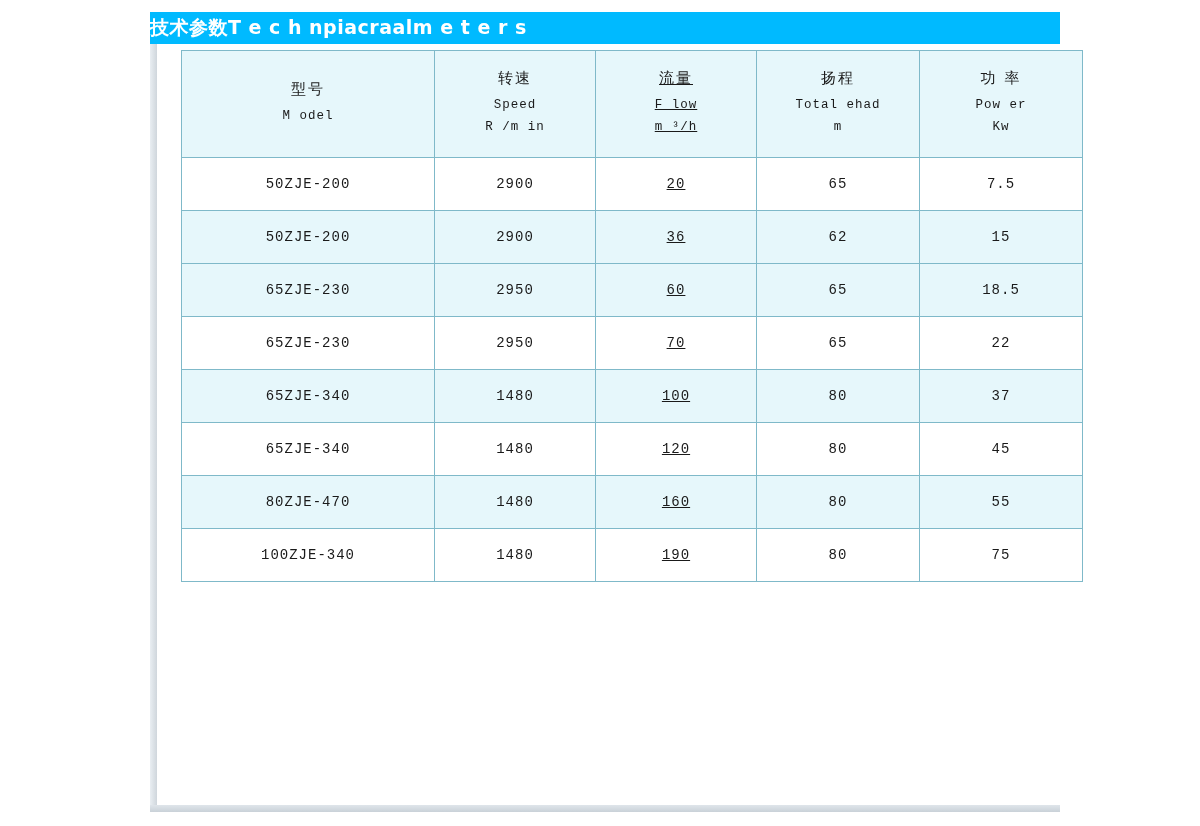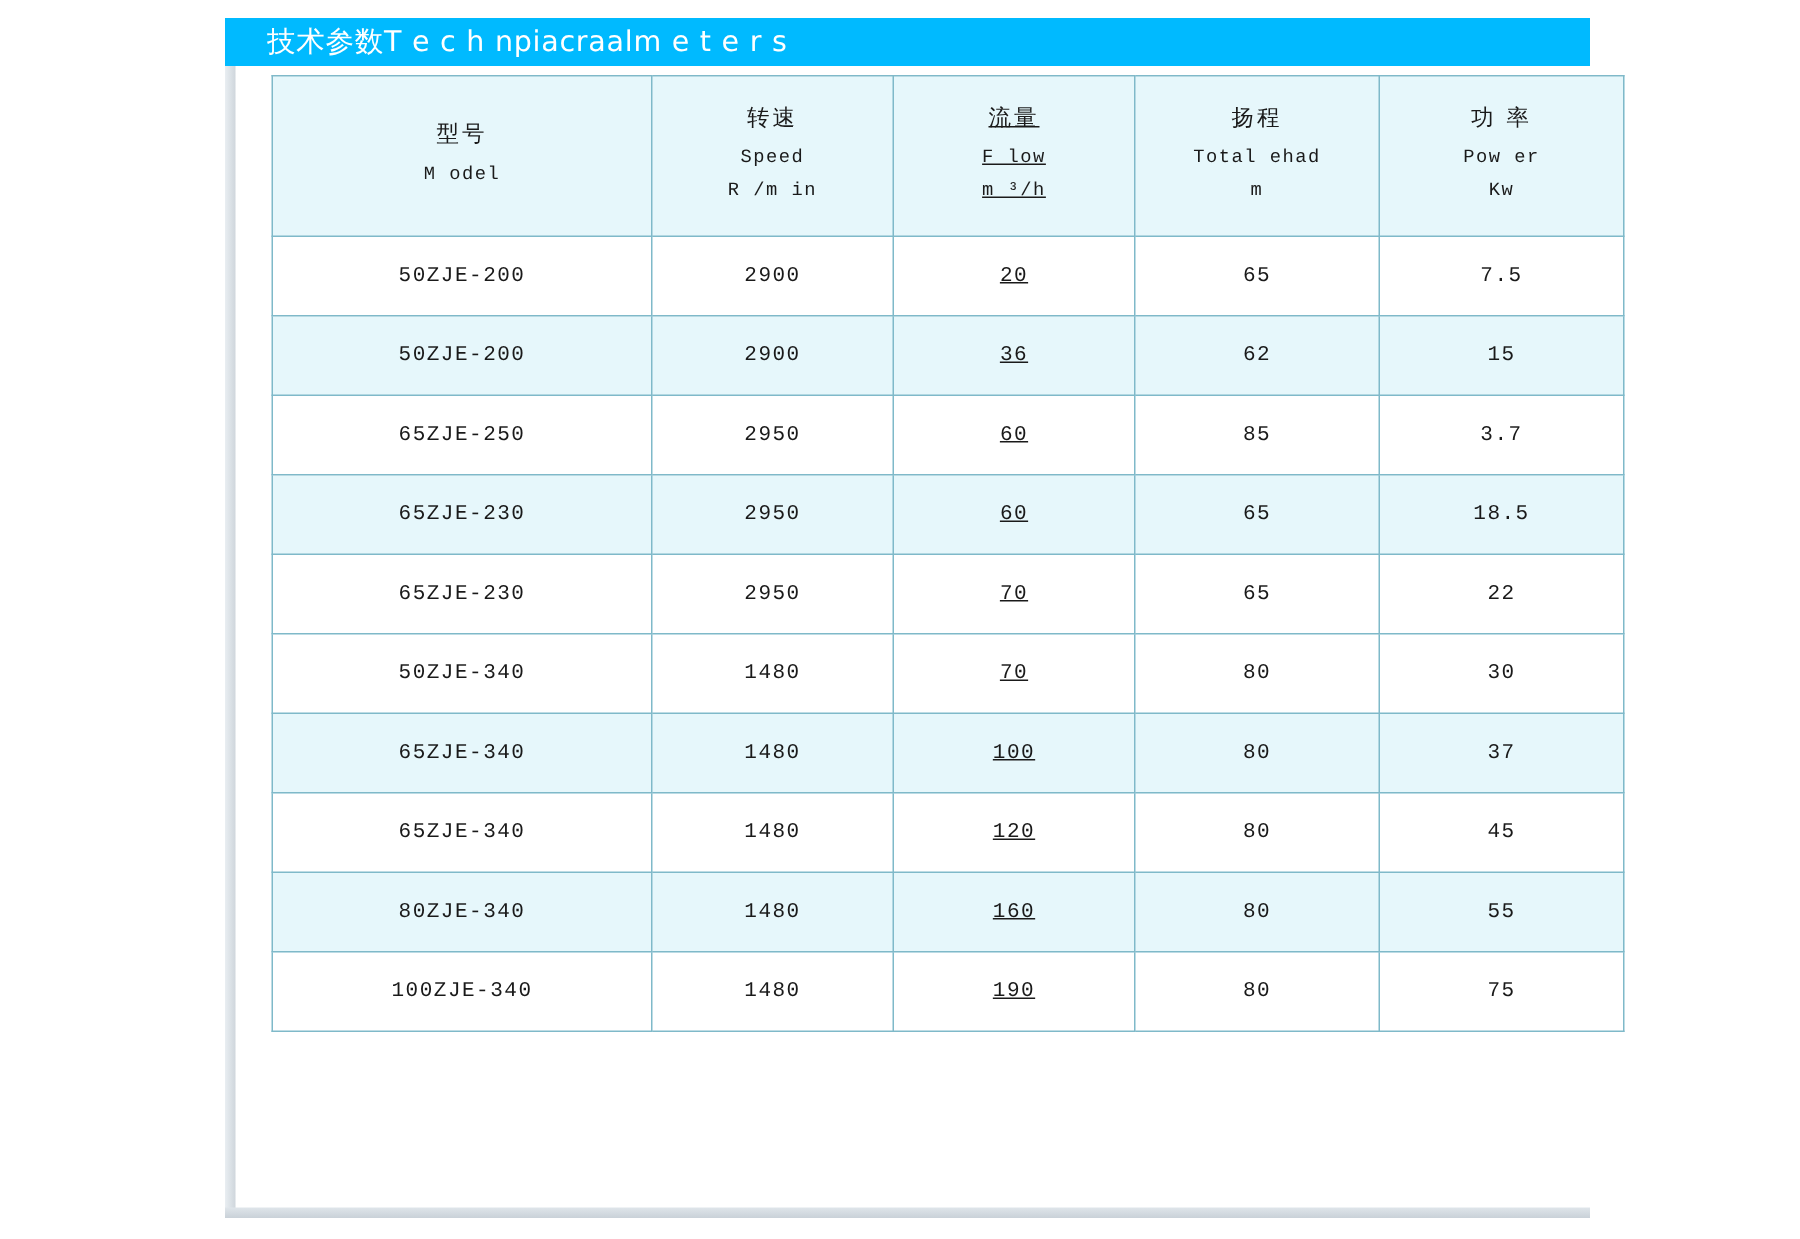--- a/index.html
+++ b/index.html
@@ -30,24 +30,23 @@
     width: 910px;
     height: 32px;
     background: #00baff;
     display: flex;
     align-items: center;
   }
   .banner-text {
     color: #ffffff;
     font-size: 19px;
     letter-spacing: 0.5px;
-    padding-left: 28px;
     white-space: pre;
     font-family: "DejaVu Sans", sans-serif;
-    font-weight: normal;
+    font-weight: bold;
   }
 
   
   .frame-left {
     position: absolute;
     left: 150px;
     top: 44px;
     width: 7px;
     height: 766px;
     background: linear-gradient(to right, #e9eef2, #cfd6dc);
@@ -166,64 +165,50 @@
             <td class="col-head">65</td>
             <td class="col-power">7.5</td>
           </tr>
           <tr class="alt">
             <td class="col-model">50ZJE-200</td>
             <td class="col-speed">2900</td>
             <td class="col-flow">36</td>
             <td class="col-head">62</td>
             <td class="col-power">15</td>
           </tr>
-          <tr>
-            <td class="col-model">65ZJE-250</td>
-            <td class="col-speed">2950</td>
-            <td class="col-flow">60</td>
-            <td class="col-head">85</td>
-            <td class="col-power">3.7</td>
-          </tr>
           <tr class="alt">
             <td class="col-model">65ZJE-230</td>
             <td class="col-speed">2950</td>
             <td class="col-flow">60</td>
             <td class="col-head">65</td>
             <td class="col-power">18.5</td>
           </tr>
           <tr>
             <td class="col-model">65ZJE-230</td>
             <td class="col-speed">2950</td>
             <td class="col-flow">70</td>
             <td class="col-head">65</td>
             <td class="col-power">22</td>
           </tr>
-          <tr>
-            <td class="col-model">50ZJE-340</td>
-            <td class="col-speed">1480</td>
-            <td class="col-flow">70</td>
-            <td class="col-head">80</td>
-            <td class="col-power">30</td>
-          </tr>
           <tr class="alt">
             <td class="col-model">65ZJE-340</td>
             <td class="col-speed">1480</td>
             <td class="col-flow">100</td>
             <td class="col-head">80</td>
             <td class="col-power">37</td>
           </tr>
           <tr>
             <td class="col-model">65ZJE-340</td>
             <td class="col-speed">1480</td>
             <td class="col-flow">120</td>
             <td class="col-head">80</td>
             <td class="col-power">45</td>
           </tr>
           <tr class="alt">
-            <td class="col-model">80ZJE-340</td>
+            <td class="col-model">80ZJE-470</td>
             <td class="col-speed">1480</td>
             <td class="col-flow">160</td>
             <td class="col-head">80</td>
             <td class="col-power">55</td>
           </tr>
           <tr>
             <td class="col-model">100ZJE-340</td>
             <td class="col-speed">1480</td>
             <td class="col-flow">190</td>
             <td class="col-head">80</td>

